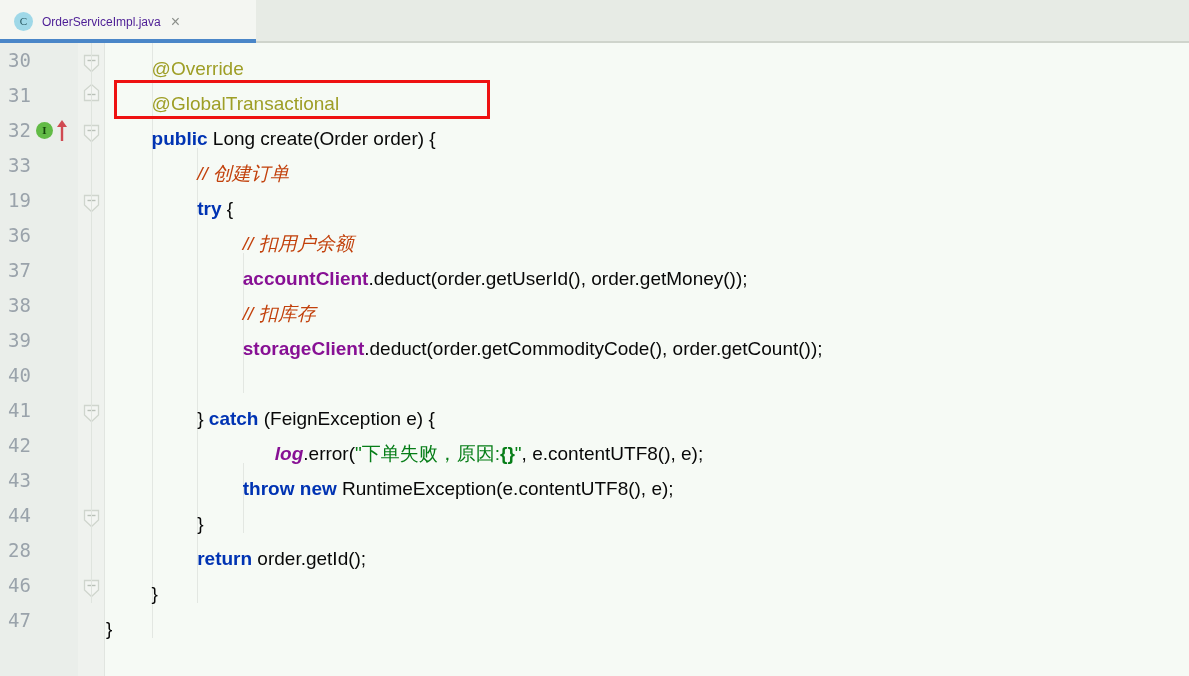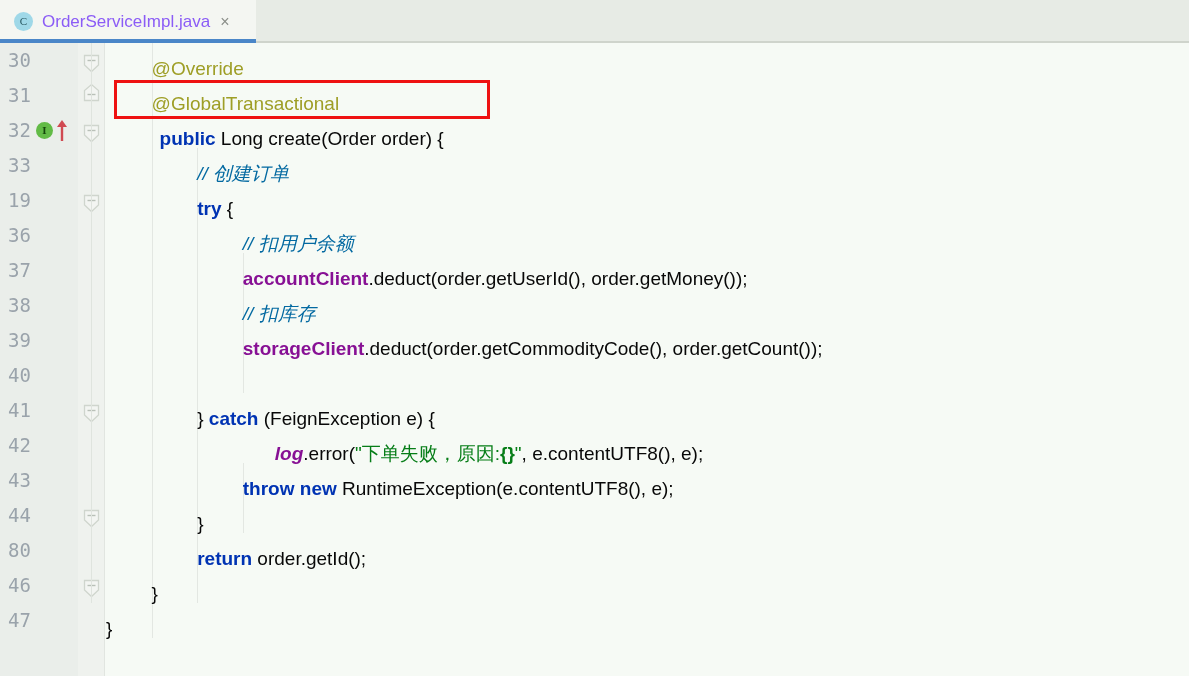--- a/index.html
+++ b/index.html
@@ -61,22 +61,22 @@
     background: #9fd8e8;
     color: #26565f;
     font-size: 11px;
     line-height: 19px;
     text-align: center;
     font-family: "Liberation Serif", serif;
     flex: 0 0 auto;
     margin-right: 9px;
   }
   .tab-title {
-    font-size: 17px;
-    color: #8b5cf6;
+    font-size: 12px;
+    color: #4c1d95;
     font-family: "Liberation Sans", sans-serif;
     white-space: nowrap;
   }
   .tab-close {
     margin-left: 10px;
     color: #8b8f8a;
     font-size: 16px;
     line-height: 16px;
     cursor: pointer;
     font-family: "Liberation Sans", sans-serif;
@@ -187,21 +187,21 @@
   
   .iguide {
     position: absolute;
     width: 1px;
     background: #e3e7e2;
   }
 
   
   .kw   { color: #0033b3; font-weight: bold; }
   .ann  { color: #9e9e26; }
-  .cmt  { color: #0369a1; font-style: italic; }
+  .cmt  { color: #c2410c; font-style: italic; }
   .fld  { color: #871094; font-weight: bold; }
   .sfld { color: #871094; font-weight: bold; font-style: italic; padding-left: 32px; }
   .str  { color: #067d17; }
   .strb { color: #067d17; font-weight: bold; }
   .plain{ color: #080808; }
 
   
   .redbox {
     position: absolute;
     border: 3px solid #ee1111;
@@ -270,21 +270,21 @@
               <path d="M6.5 12.5 L20.5 12.5 L20.5 22 L13.5 28.5 L6.5 22 Z" fill="#f3f5f2" stroke="#cfd5cd" stroke-width="1.3"></path>
               <line x1="9.5" y1="17.5" x2="17.5" y2="17.5" stroke="#b9c0b8" stroke-width="1.4"></line>
             </svg>
           </div>
           <div style="position: absolute; left: 91px; top: 0px; width: 1px; height: 35px; background: rgb(223, 228, 222);"></div>
           <div class="gicon-impl">I</div>
           <div class="gicon-override"><svg width="14" height="24" viewBox="0 0 14 24">
               <line x1="7" y1="23" x2="7" y2="6" stroke="#d04a52" stroke-width="2.4"></line>
               <path d="M7 2 L12 9 L2 9 Z" fill="#d04a52"></path>
             </svg></div>
-          <div class="code" style="left: 151.6px; margin-left: 8px;"><span class="kw">public</span><span class="plain"> Long create(Order order) {</span></div>
+          <div class="code" style="left: 151.6px;"><span class="kw">public</span><span class="plain"> Long create(Order order) {</span></div>
         </div>
         <div class="row">
           <div class="lnum">33</div>
           <div style="position: absolute; left: 91px; top: 0px; width: 1px; height: 35px; background: rgb(223, 228, 222);"></div>
           <div class="code" style="left: 197.2px;"><span class="cmt">// 创建订单</span></div>
         </div>
         <div class="row">
           <div class="lnum">19</div>
           <div class="fold">
             <svg width="27" height="35" viewBox="0 0 27 35">
@@ -346,21 +346,21 @@
           <div class="fold">
             <svg width="27" height="35" viewBox="0 0 27 35">
               <path d="M6.5 12.5 L20.5 12.5 L20.5 22 L13.5 28.5 L6.5 22 Z" fill="#f3f5f2" stroke="#cfd5cd" stroke-width="1.3"></path>
               <line x1="9.5" y1="17.5" x2="17.5" y2="17.5" stroke="#b9c0b8" stroke-width="1.4"></line>
             </svg>
           </div>
           <div style="position: absolute; left: 91px; top: 0px; width: 1px; height: 35px; background: rgb(223, 228, 222);"></div>
           <div class="code" style="left: 197.2px;"><span class="plain">}</span></div>
         </div>
         <div class="row">
-          <div class="lnum">80</div>
+          <div class="lnum">28</div>
           <div style="position: absolute; left: 91px; top: 0px; width: 1px; height: 35px; background: rgb(223, 228, 222);"></div>
           <div class="code" style="left: 197.2px;"><span class="kw">return</span><span class="plain"> order.getId();</span></div>
         </div>
         <div class="row">
           <div class="lnum">46</div>
           <div class="fold">
             <svg width="27" height="35" viewBox="0 0 27 35">
               <path d="M6.5 12.5 L20.5 12.5 L20.5 22 L13.5 28.5 L6.5 22 Z" fill="#f3f5f2" stroke="#cfd5cd" stroke-width="1.3"></path>
               <line x1="9.5" y1="17.5" x2="17.5" y2="17.5" stroke="#b9c0b8" stroke-width="1.4"></line>
             </svg>

